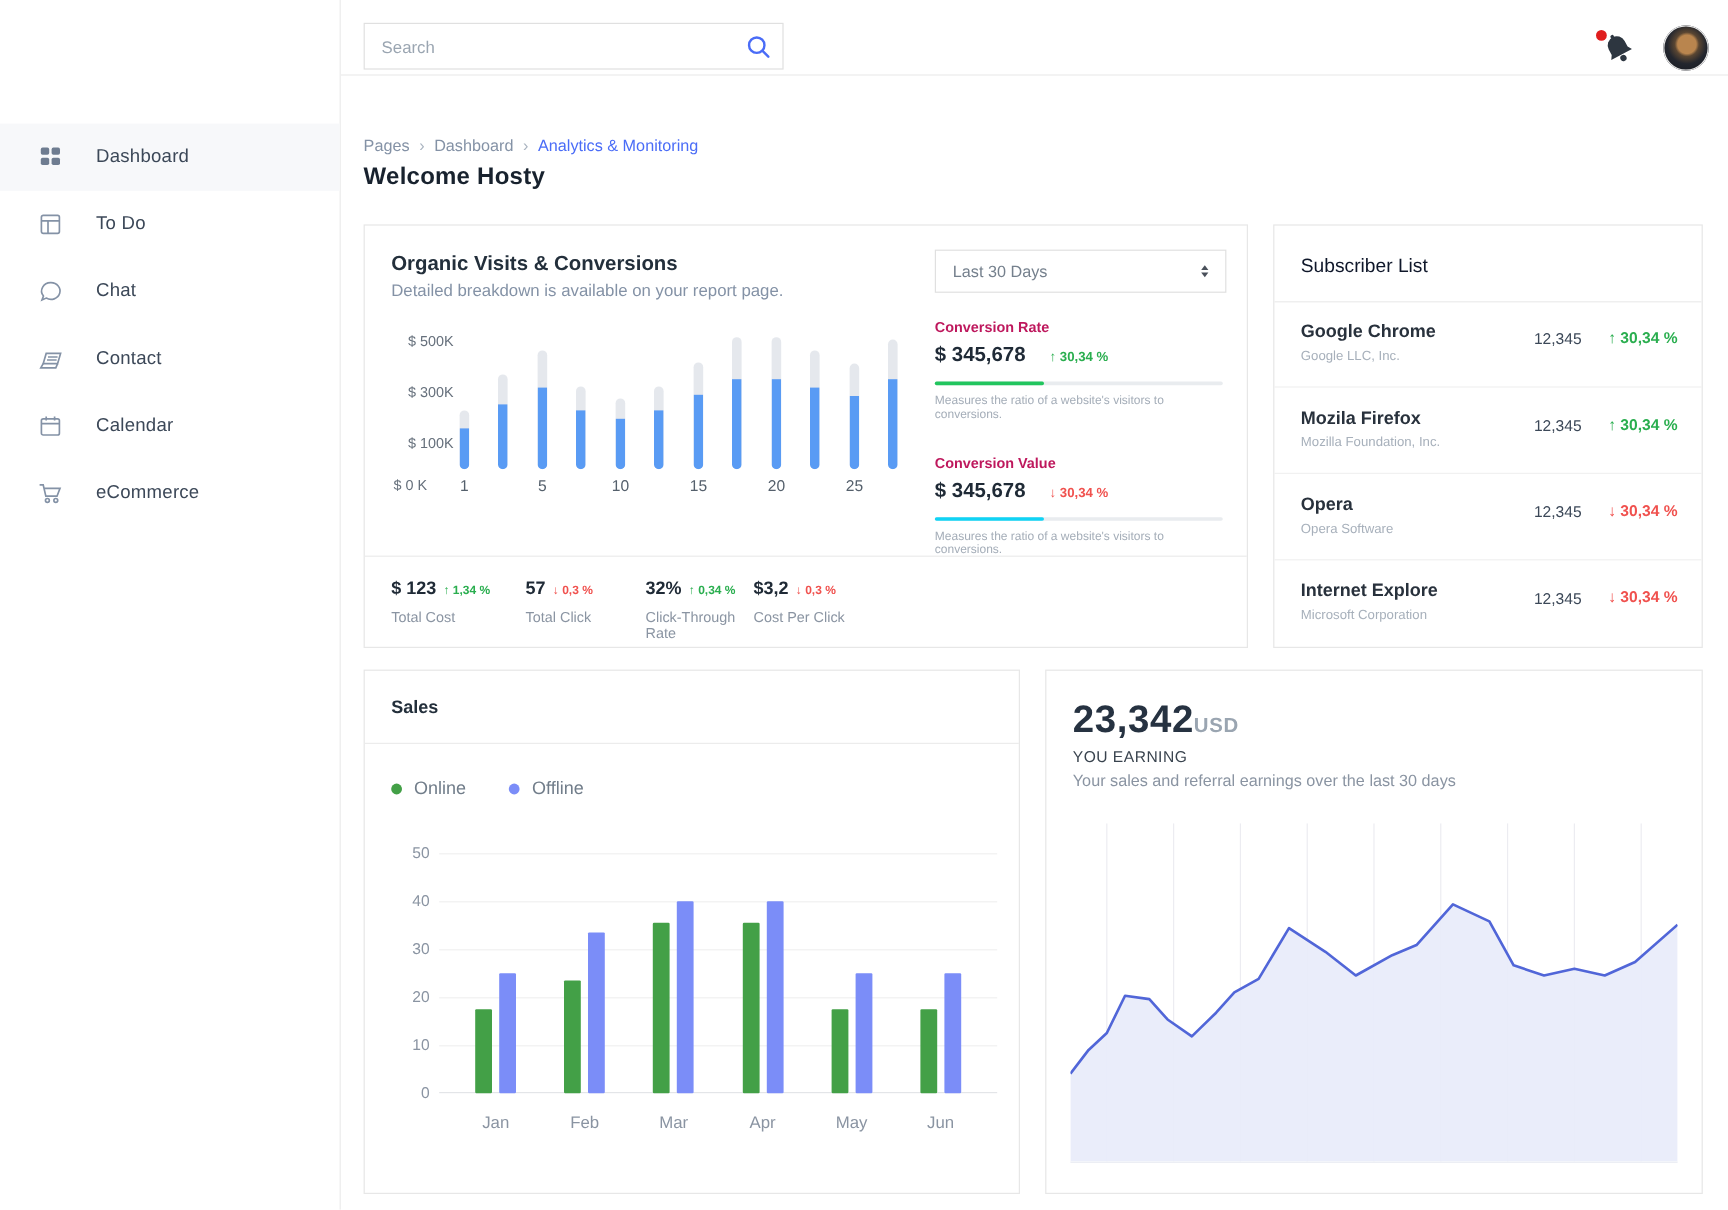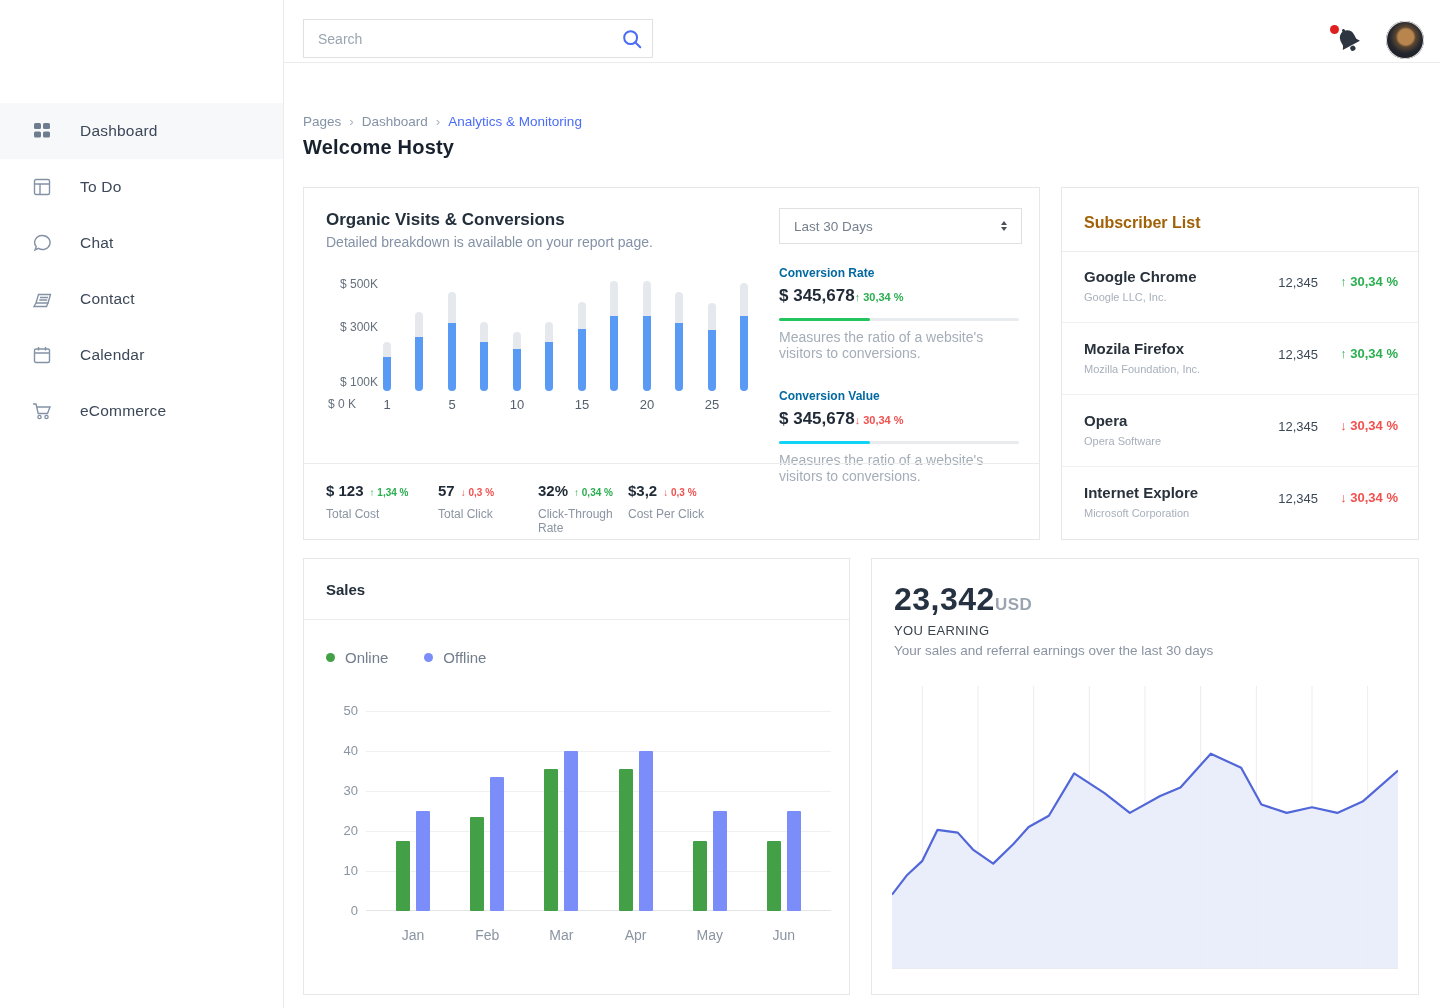--- a/index.html
+++ b/index.html
@@ -54,43 +54,43 @@
   .org-slot  { width:8px; height:116px; position:relative; }
   .org-track { position:absolute; bottom:0; left:0; width:8px; border-radius:4px; background:#e5e8ed; overflow:hidden; }
   .org-fill  { position:absolute; bottom:0; left:0; width:8px; background:#599bf4; }
   .org-ylab  { position:absolute; right:370px; font-size:12px; color:#66707c; white-space:nowrap; }
   .org-xrow  { position:absolute; left:55px; top:122px; width:365px; height:18px; }
   .org-xrow span { position:absolute; transform:translateX(-50%); font-size:13px; color:#55606c; }
   .org-zero  { position:absolute; left:0; top:122px; font-size:12px; color:#66707c; }
 
   .metric-panel { position:absolute; left:475px; top:78px; width:240px; }
   .metric { position:relative; margin-bottom:28px; }
-  .metric .mlabel { font-size:12px; font-weight:bold; color:#0369a1; }
-  .metric .mvalue { margin-top:6px; font-size:17px; font-weight:bold; color:#1f2a36; display:flex; align-items:baseline; gap:0; }
+  .metric .mlabel { font-size:12px; font-weight:bold; color:#be185d; }
+  .metric .mvalue { margin-top:6px; font-size:17px; font-weight:bold; color:#1f2a36; display:flex; align-items:baseline; gap:20px; }
   .metric .mdelta { font-size:11px; font-weight:bold; }
   .metric .mbar { margin-top:12px; height:3px; background:#e9ecef; border-radius:2px; position:relative; }
   .metric .mbar i { position:absolute; left:0; top:0; bottom:0; border-radius:2px; }
-  .metric .mdesc { margin-top:8px; font-size:14px; color:#a4adb8; }
+  .metric .mdesc { margin-top:8px; font-size:10px; color:#a4adb8; }
 
   .stats-row { position:absolute; left:0; top:275px; width:735px; height:69px; border-top:1px solid #ececec; display:flex; }
   .stat { padding-top:18px; }
   .stat .sv { font-size:15px; font-weight:bold; color:#1f2a36; display:flex; align-items:baseline; gap:6px; }
   .stat .sd { font-size:10px; font-weight:bold; }
   .stat .sl { margin-top:8px; font-size:12px; color:#8a94a2; }
   .stat:nth-child(1){ margin-left:22px; width:112px; }
   .stat:nth-child(2){ width:100px; }
   .stat:nth-child(3){ width:90px; }
   .stat:nth-child(4){ width:130px; }
   .stat:nth-child(5){ width:120px; }
 
   .up   { color:#2aae4f !important; }
   .down { color:#f0514e !important; }
 
   
-  .subs-title { position:absolute; left:22px; top:26px; font-size:16px; font-weight:bold; color:#a16207; }
+  .subs-title { position:absolute; left:22px; top:26px; font-size:16px; font-weight:normal; color:#0f172a; }
   .subs-divider { position:absolute; left:0; top:63px; width:100%; border-top:1px solid #ececec; }
   .subs-row { position:absolute; left:0; width:100%; height:72px; border-bottom:1px solid #f1f1f1; }
   .subs-row:last-child { border-bottom:none; }
   .subs-name { position:absolute; left:22px; top:17px; font-size:15px; font-weight:bold; color:#28313c; }
   .subs-co   { position:absolute; left:22px; top:40px; font-size:11px; color:#a7b0bb; }
   .subs-count{ position:absolute; right:100px; top:24px; font-size:13px; color:#3c4858; }
   .subs-delta{ position:absolute; right:20px; top:23px; font-size:13px; font-weight:bold; width:80px; text-align:right; }
 
   
   .sales-title { position:absolute; left:22px; top:22px; font-size:15px; font-weight:bold; color:#232f3b; }
@@ -289,21 +289,21 @@
           </div>
         </div>
         <div class="org-slot">
           <div class="org-track" style="height: 108px; background: rgb(229, 232, 237);">
             <div class="org-fill" style="height: 75px; background: rgb(89, 155, 244);"></div>
           </div>
         </div>
       </div>
       <div class="org-ylab" style="bottom: 124px;">$ 500K</div>
       <div class="org-ylab" style="bottom: 81px;">$ 300K</div>
-      <div class="org-ylab" style="bottom: 26px; text-align: center;">$ 100K</div>
+      <div class="org-ylab" style="bottom: 39px; text-align: center;">$ 100K</div>
       <div class="org-zero">$ 0 K</div>
       <div class="org-xrow">
         <span style="left: 4px;">1</span>
         <span style="left: 69px;">5</span>
         <span style="left: 134px;">10</span>
         <span style="left: 199px;">15</span>
         <span style="left: 264px;">20</span>
         <span style="left: 329px;">25</span>
       </div>
     </div>

